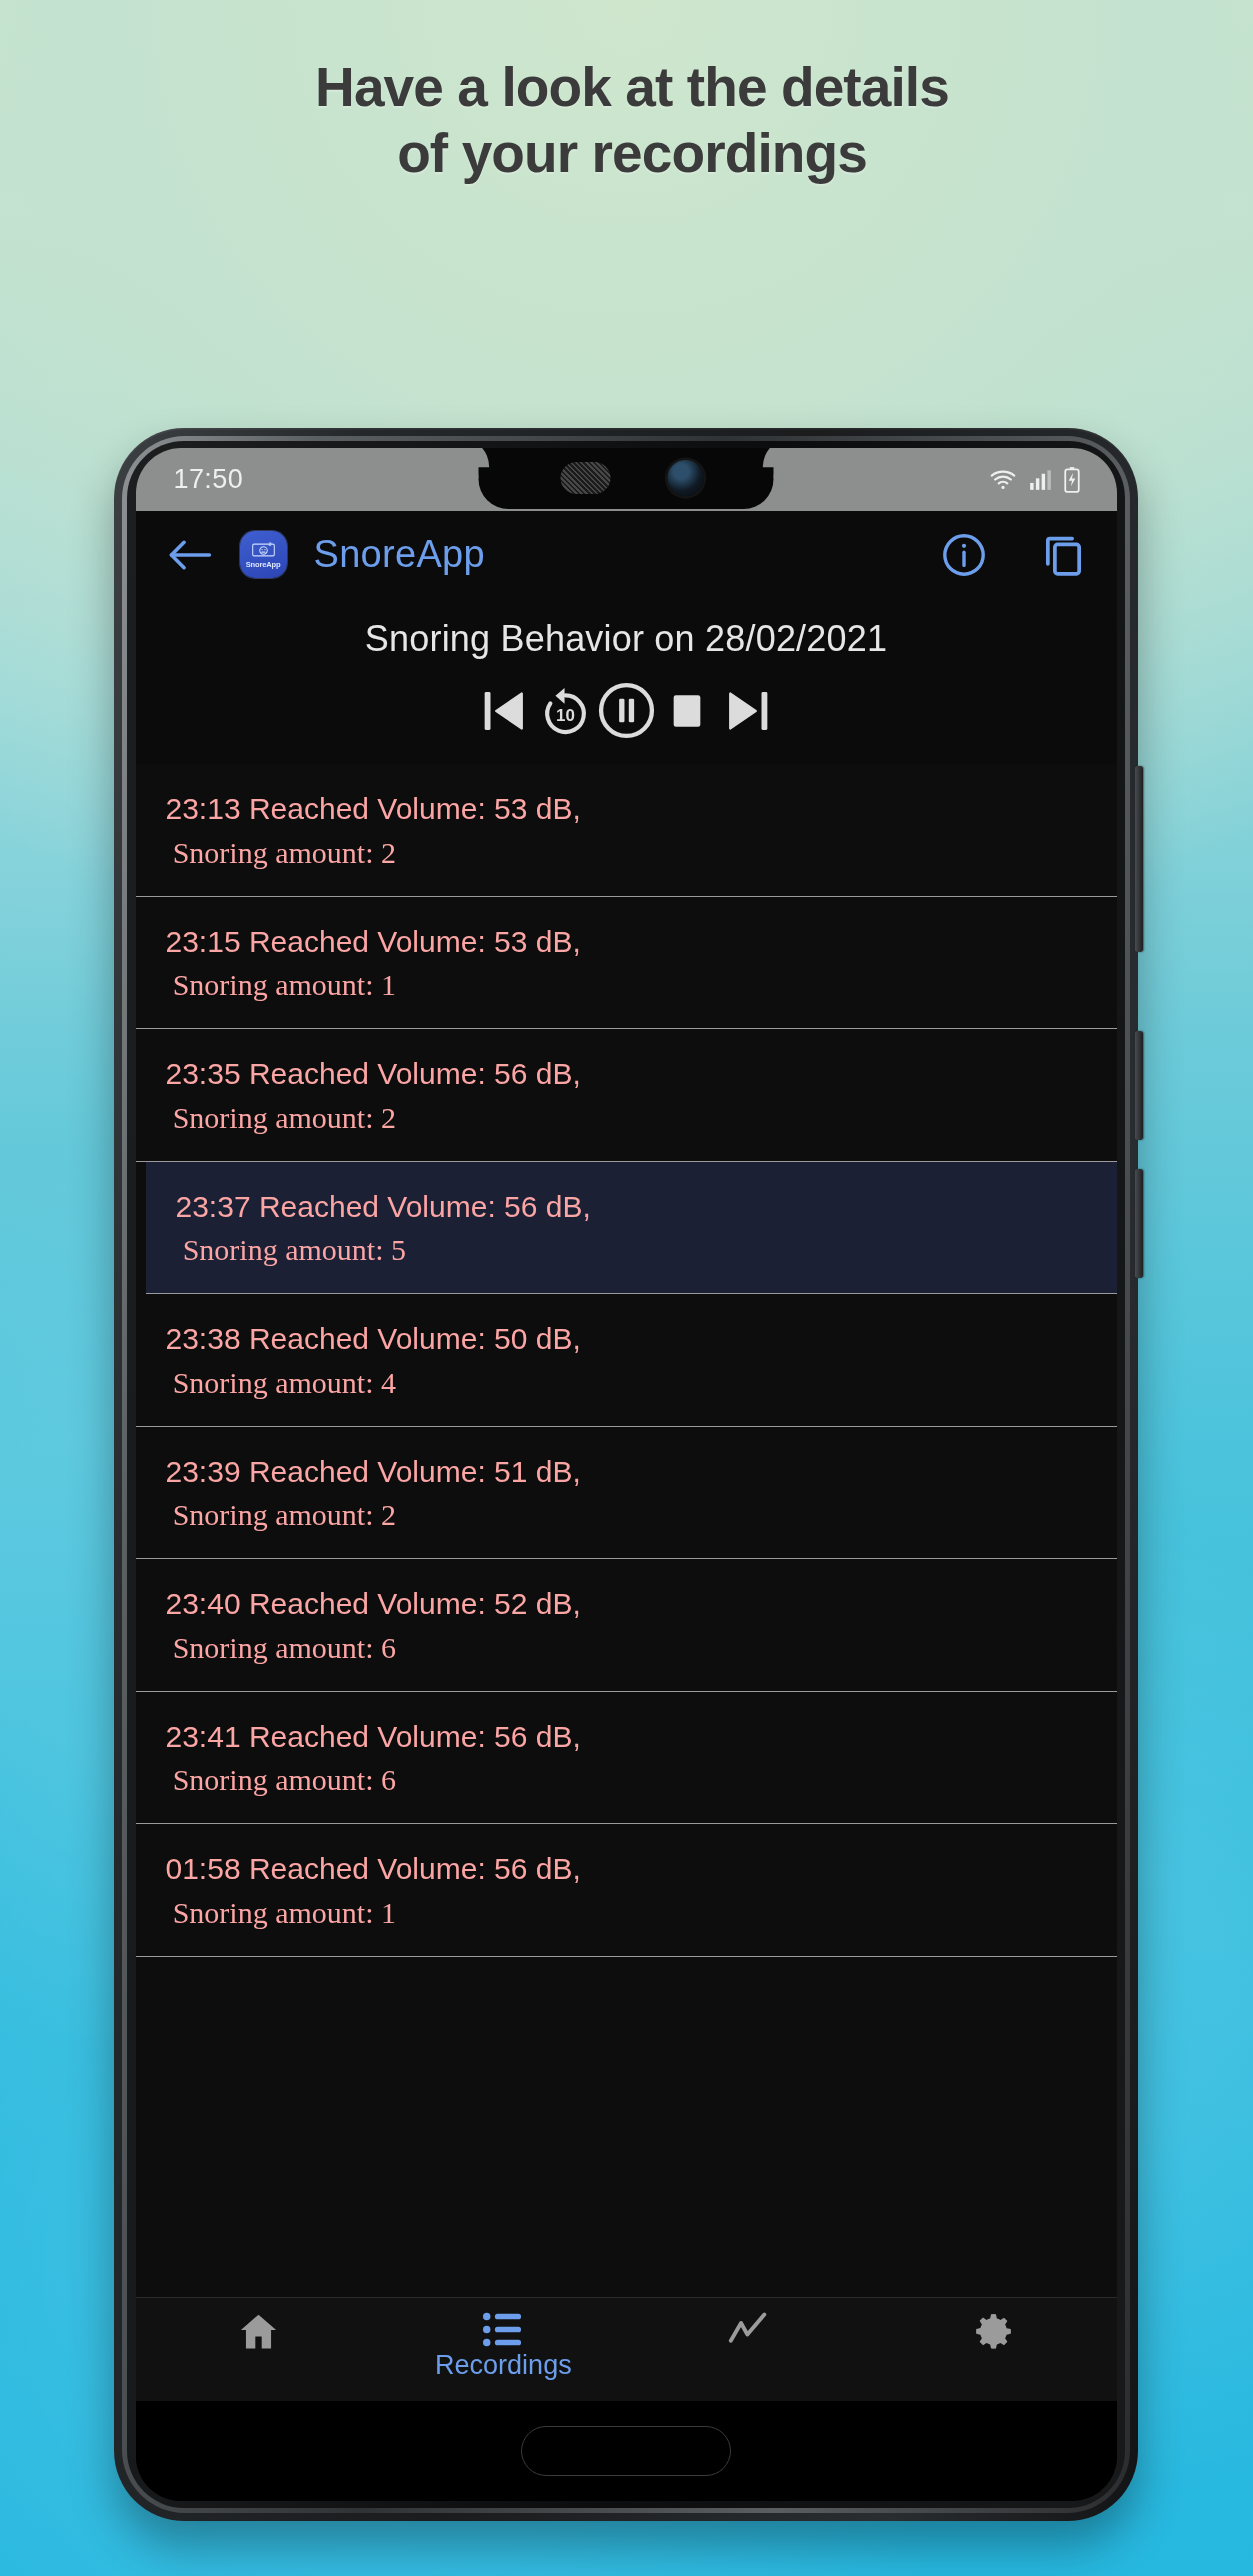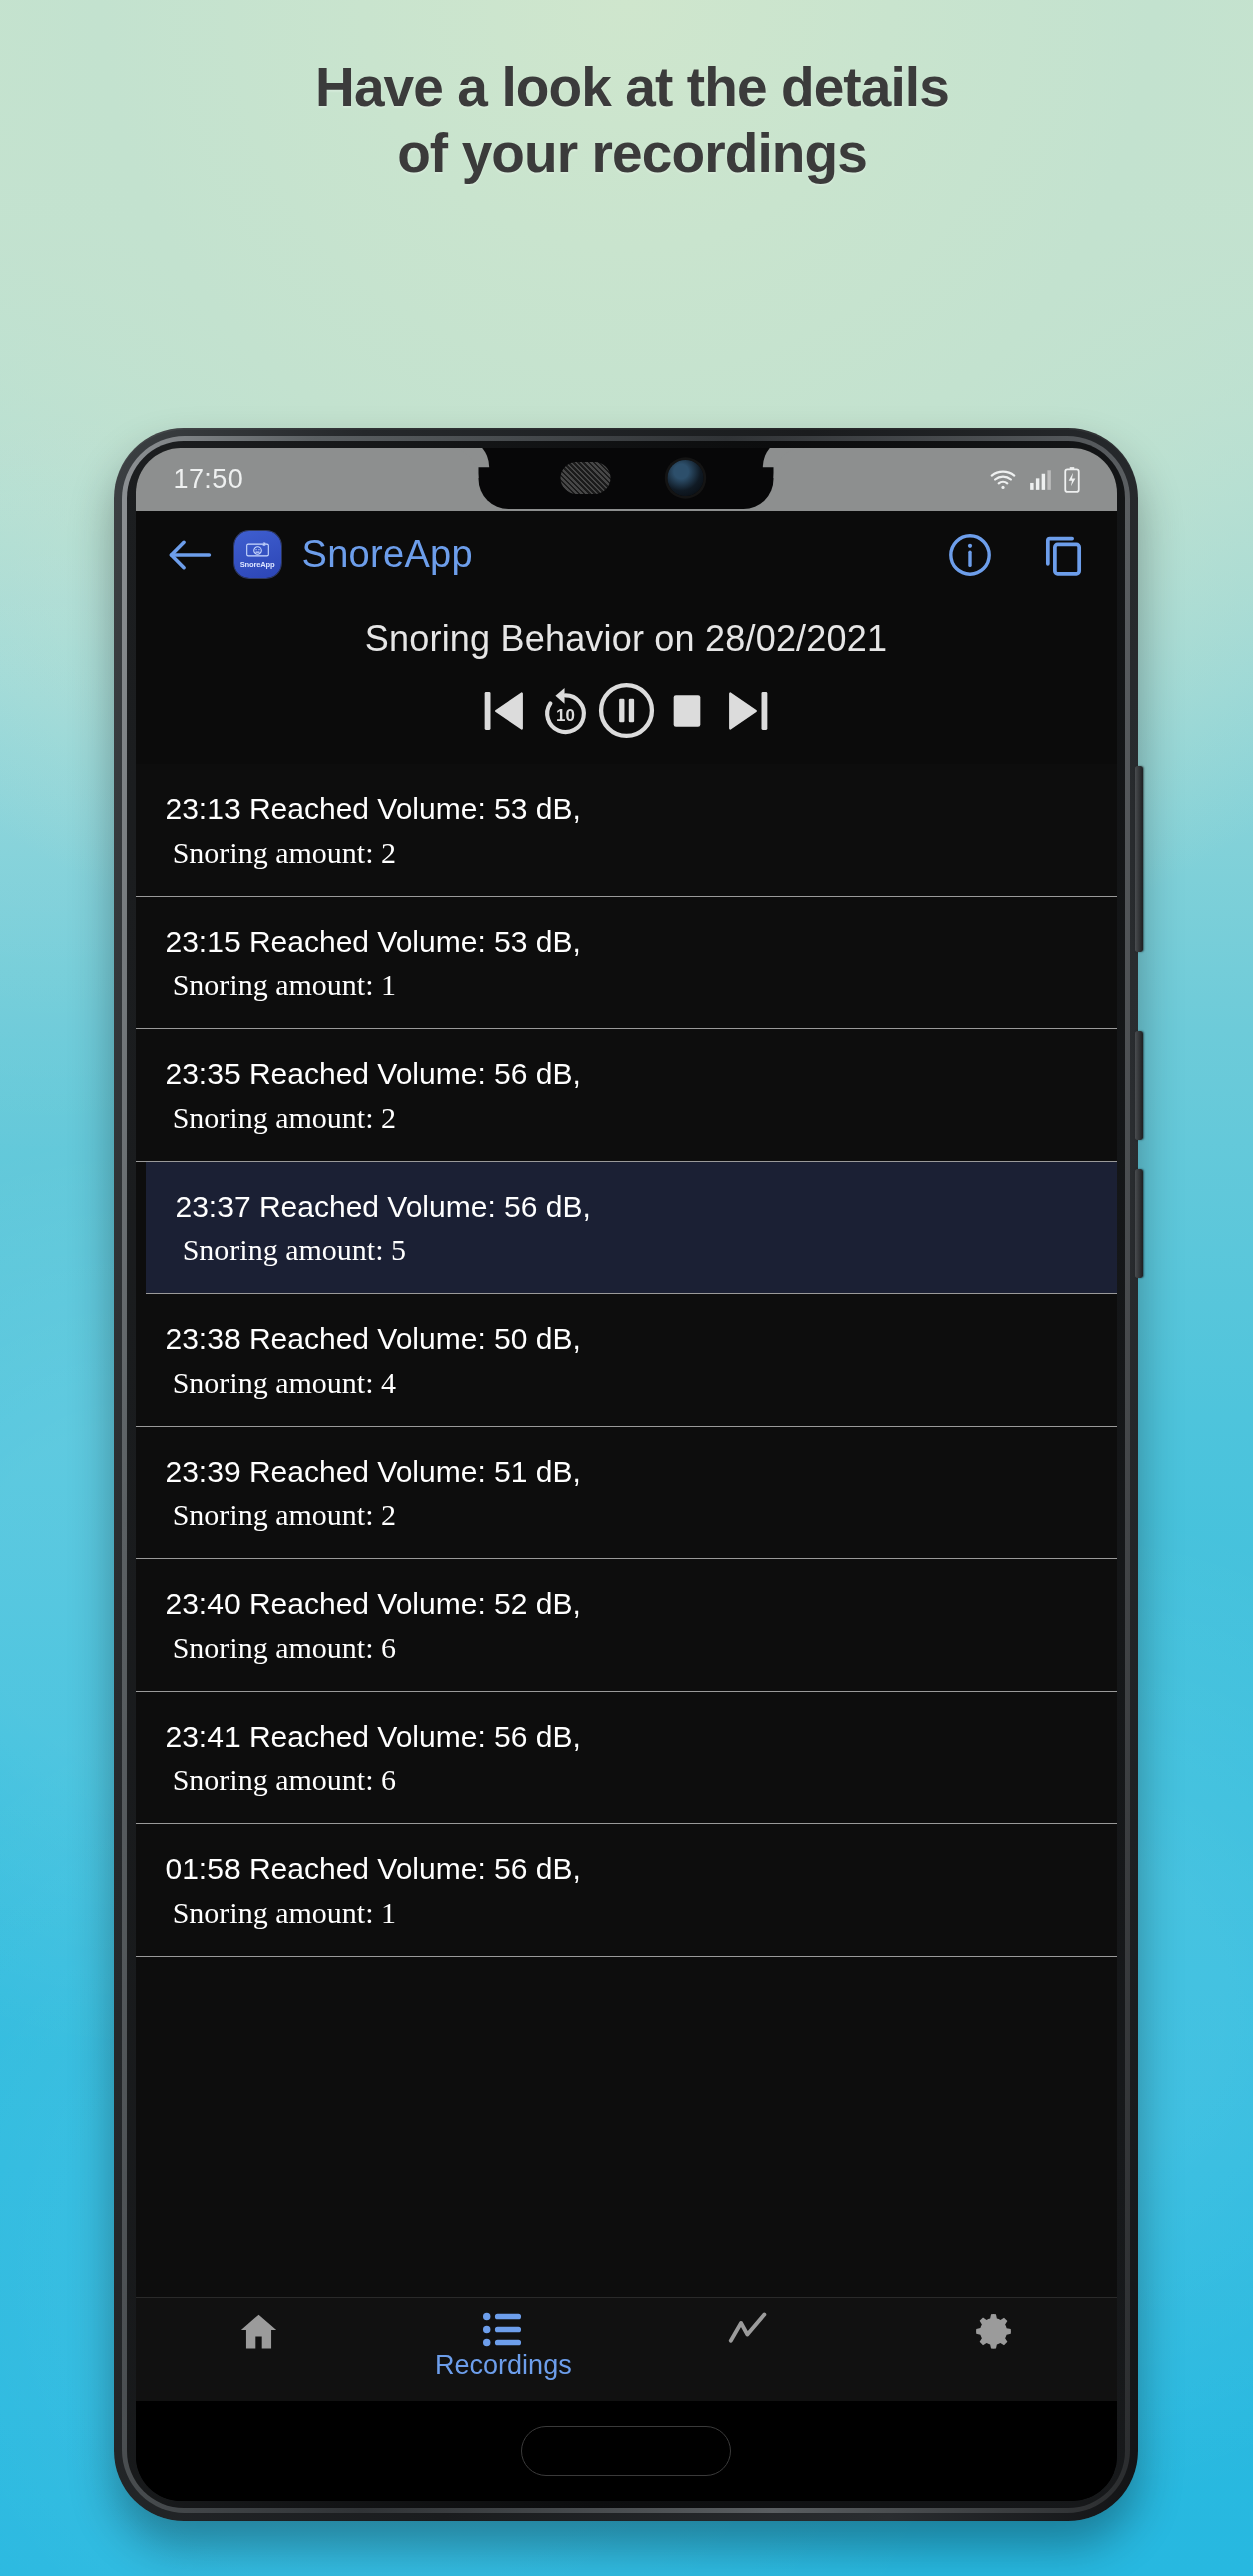--- a/index.html
+++ b/index.html
@@ -130,21 +130,21 @@
     background: radial-gradient(circle at 38% 32%, #2d4f6b 0 22%, #101a24 58%, #05080c 100%);
     box-shadow: 0 0 0 2.7px #141414;
   }
 
   
   .appbar {
     height: 88px;
     background: #0b0b0b;
     display: flex; align-items: center;
     padding: 0 30px;
-    gap: 21px;
+    gap: 27px;
   }
   .ic { display: inline-flex; align-items: center; justify-content: center; }
   .app-logo {
     width: 47px; height: 47px; border-radius: 15px;
     background: linear-gradient(160deg,#3f5fd0,#2c45b5);
     display: flex; flex-direction: column;
     align-items: center; justify-content: center;
     gap: 0.9px;
     box-shadow: 0 0 0 0.9px rgba(120,150,255,.35);
     flex: none;
@@ -177,21 +177,21 @@
 
   
   .list {
     background: #0d0d0d;
     flex: 1;
     overflow: hidden;
   }
   .row {
     padding: 23px 30px 21.5px 30px;
     border-bottom: 0.9px solid #9a9a9a;
-    color: #ffffff;
+    color: #fca5a5;
     font-size: 30px;
     line-height: 1.45;
     cursor: pointer;
   }
   .row.selected { background: #1b2034; margin-left: 10px; }
   .row .l2 { padding-left: 7.2px; font-family: Liberation Serif, serif; }
 
   
   .bottomnav {
     background: #111111;

